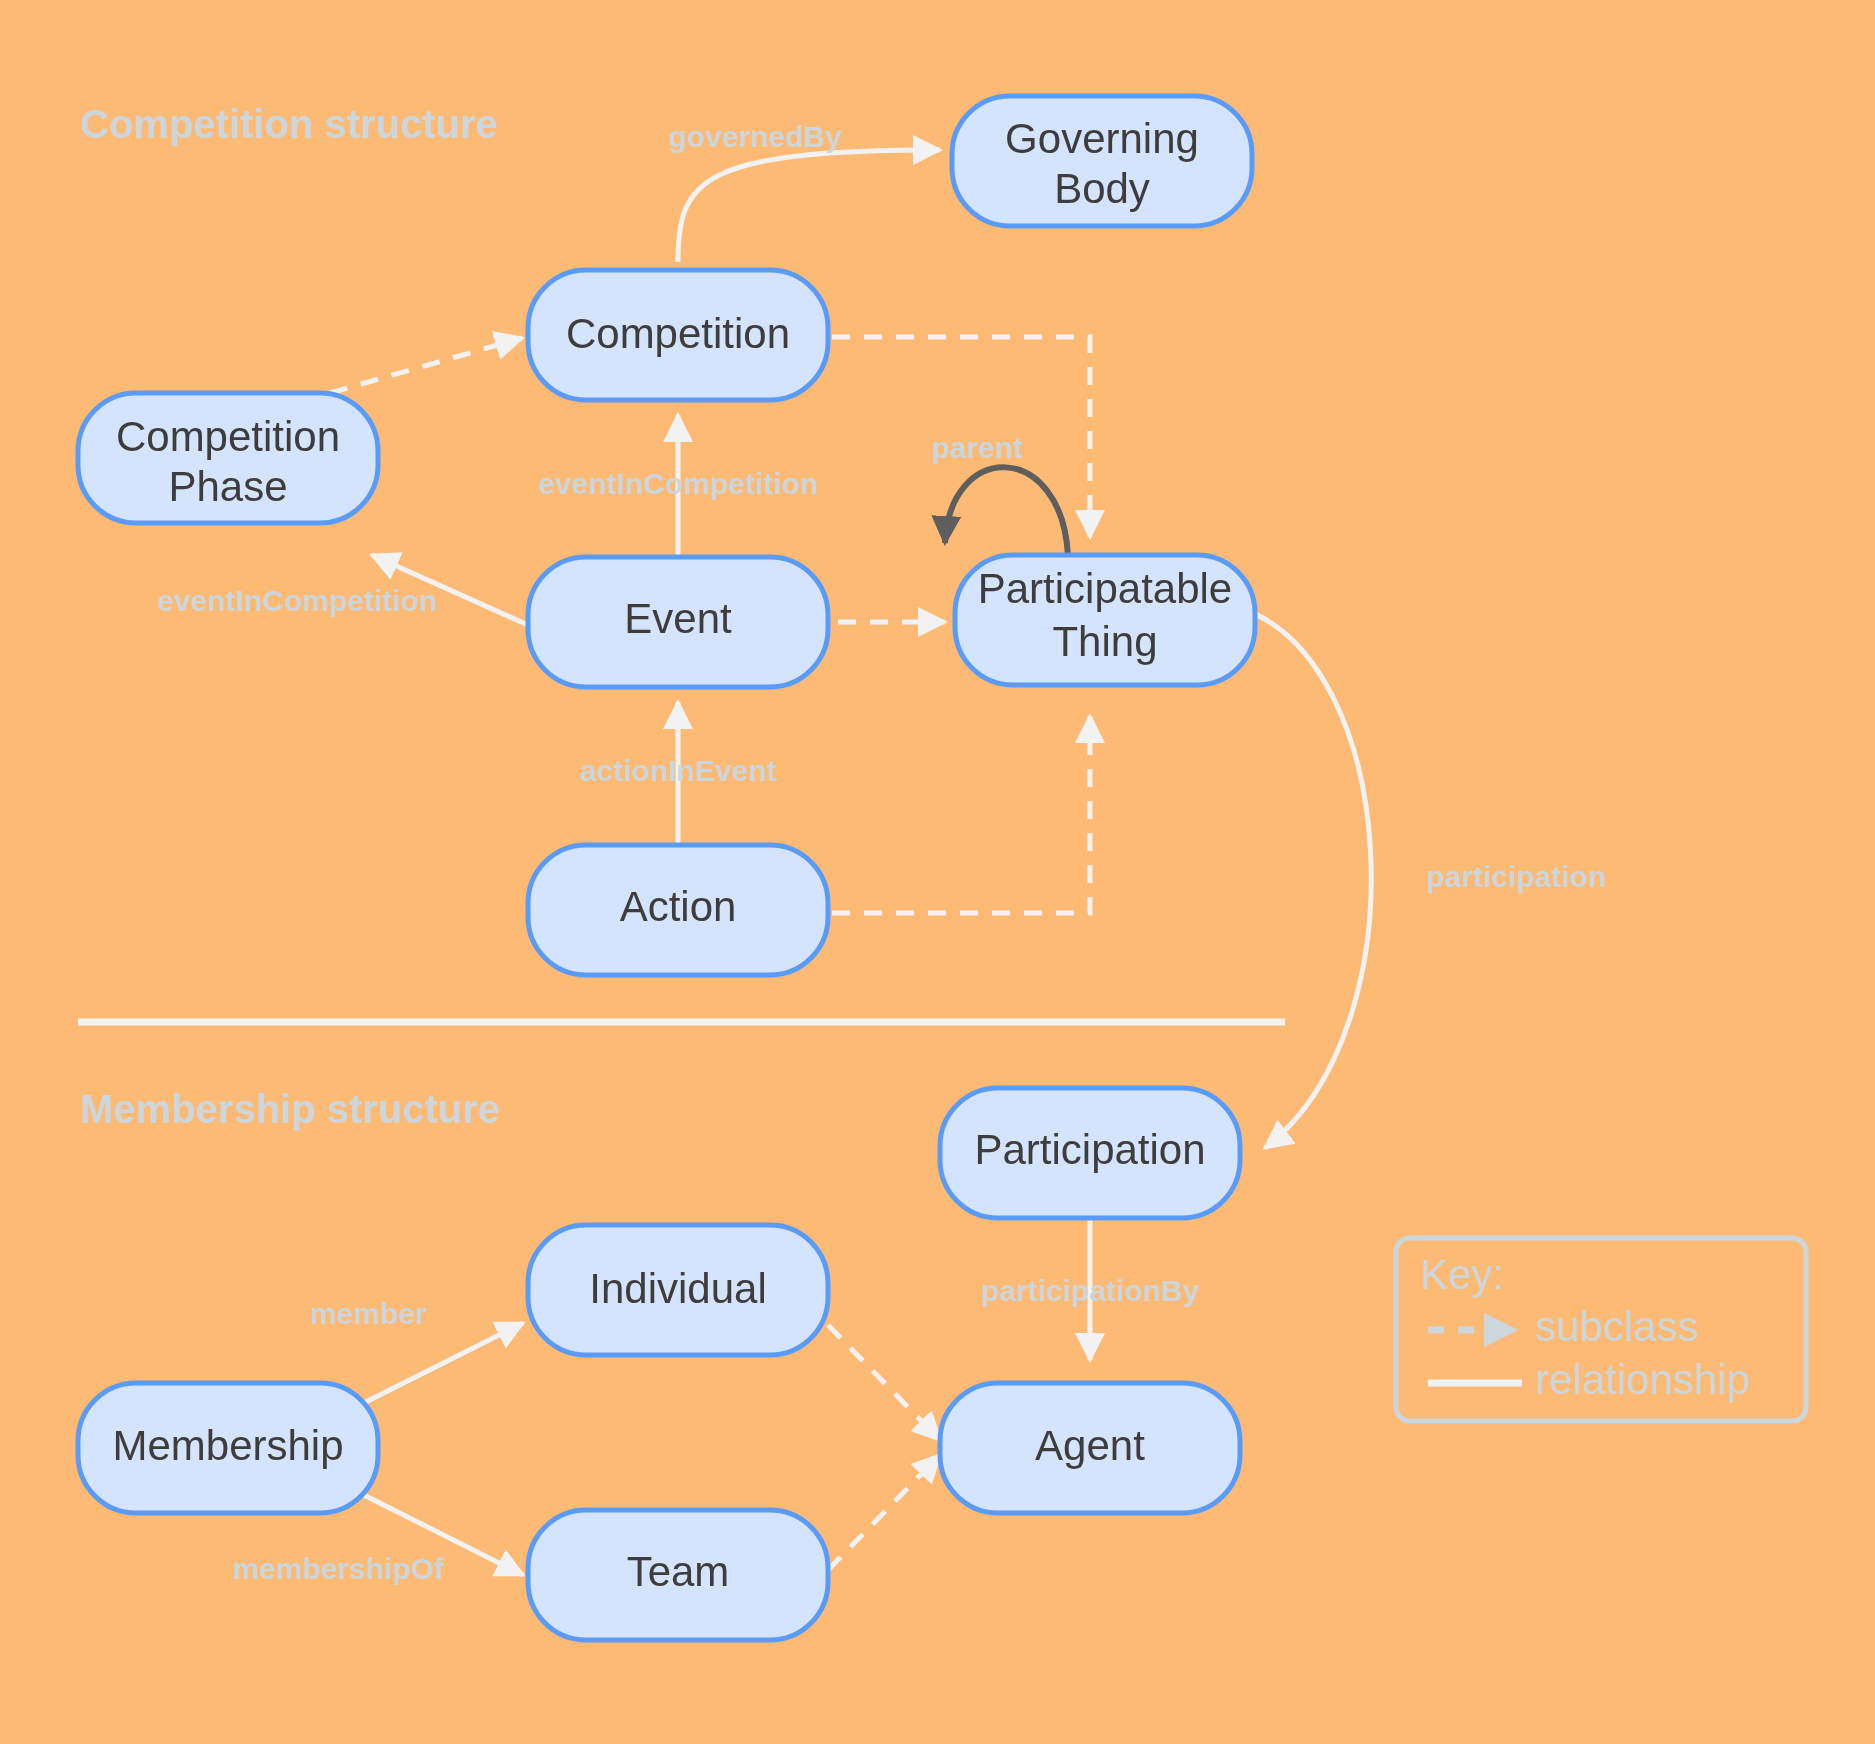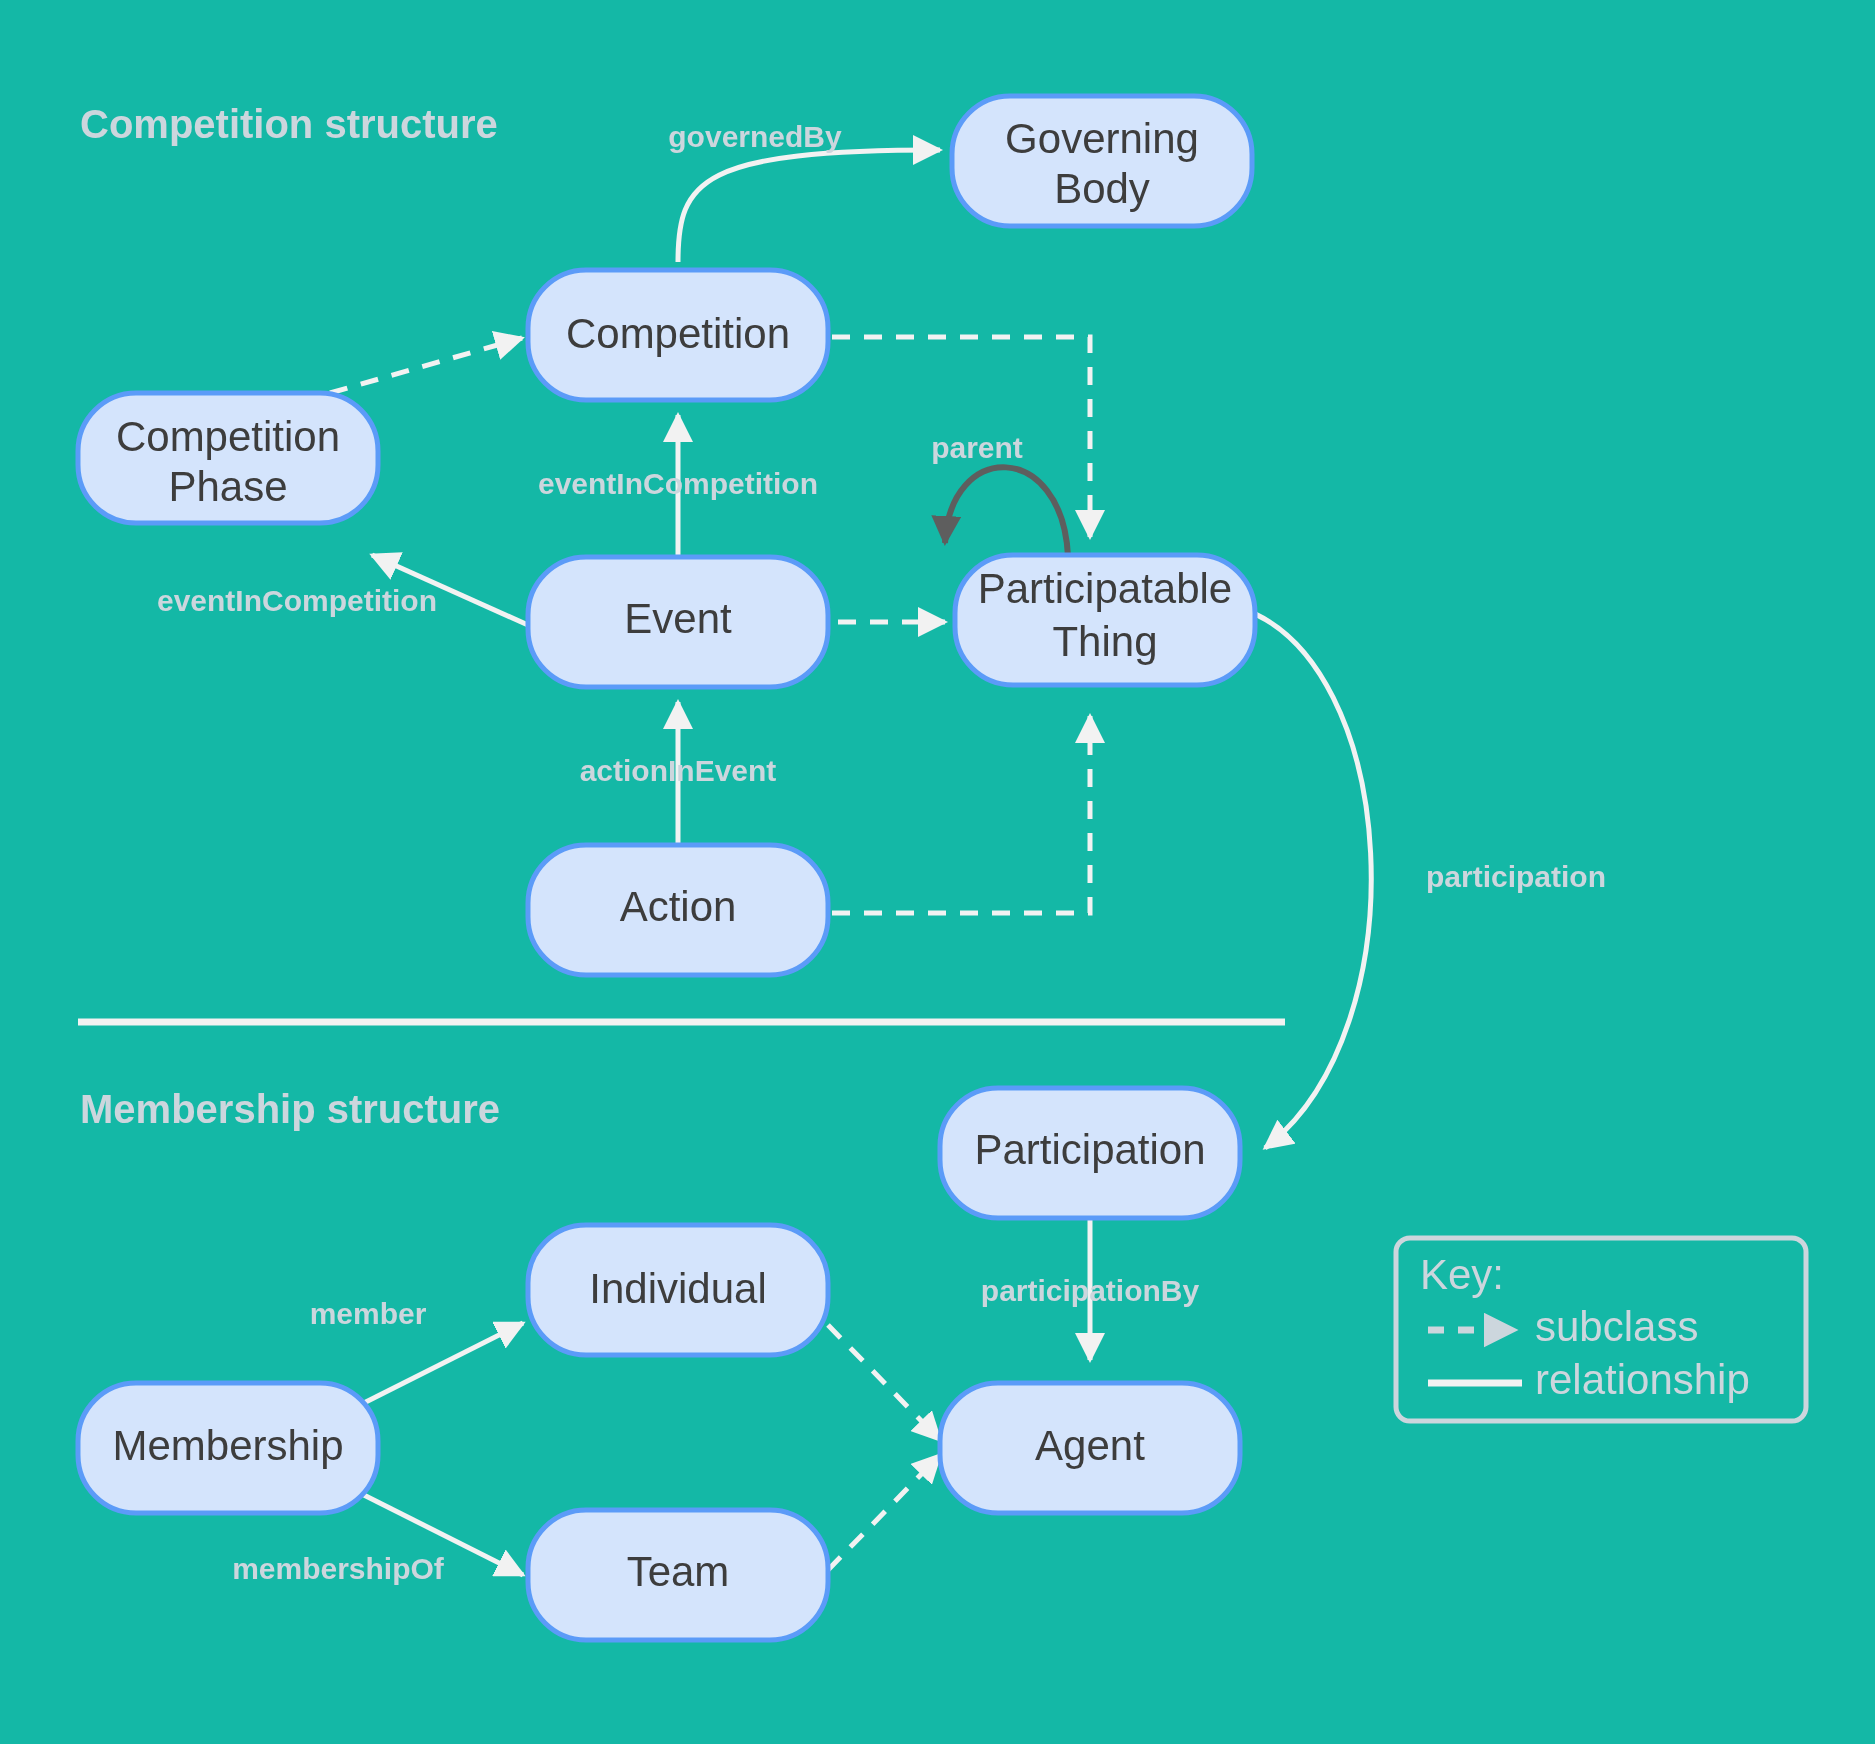--- a/index.html
+++ b/index.html
@@ -10,21 +10,21 @@
   body {
     width: 1875px;
     height: 1744px;
     overflow: hidden;
     font-family: "Liberation Sans", sans-serif;
   }
   #diagram-root {
     position: relative;
     width: 1875px;
     height: 1744px;
-    background: #14b8a6;
+    background: #fdba74;
   }
   svg#diagram-svg {
     position: absolute;
     top: 0;
     left: 0;
     width: 1875px;
     height: 1744px;
     display: block;
   }
   .node-rect {

